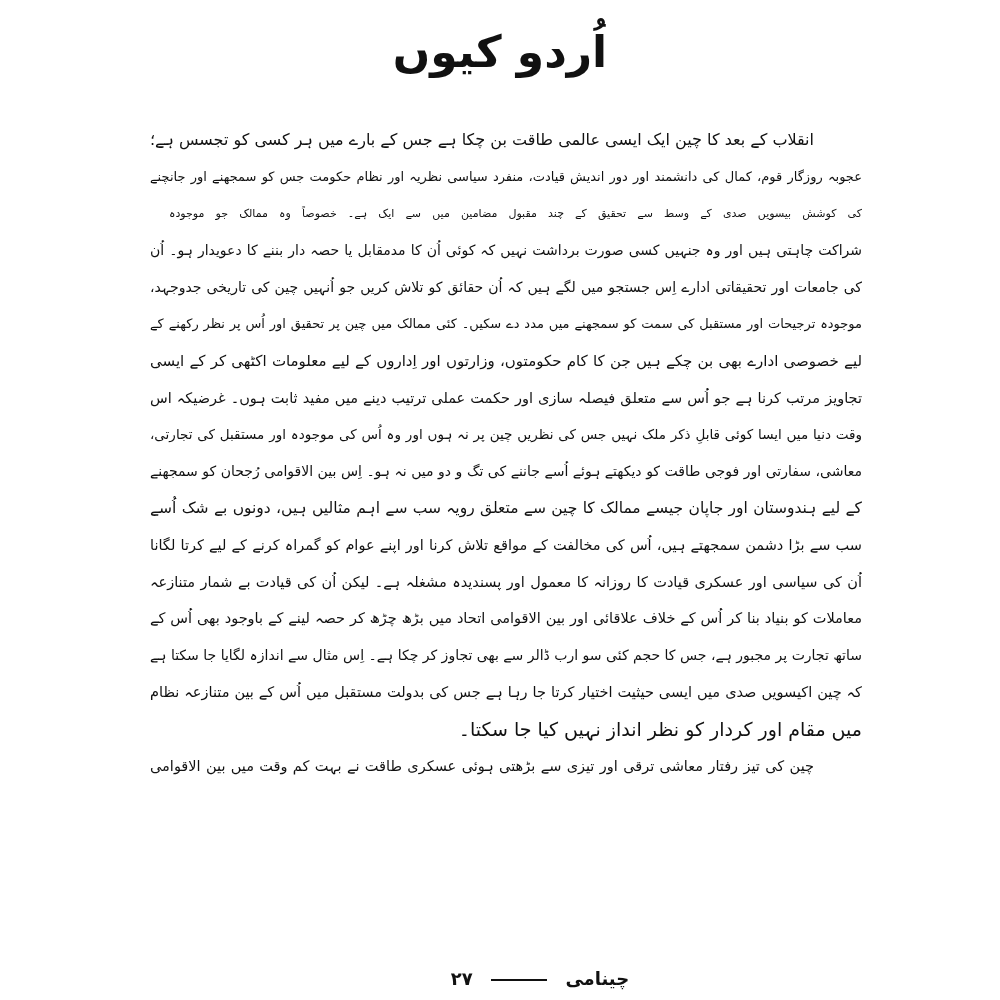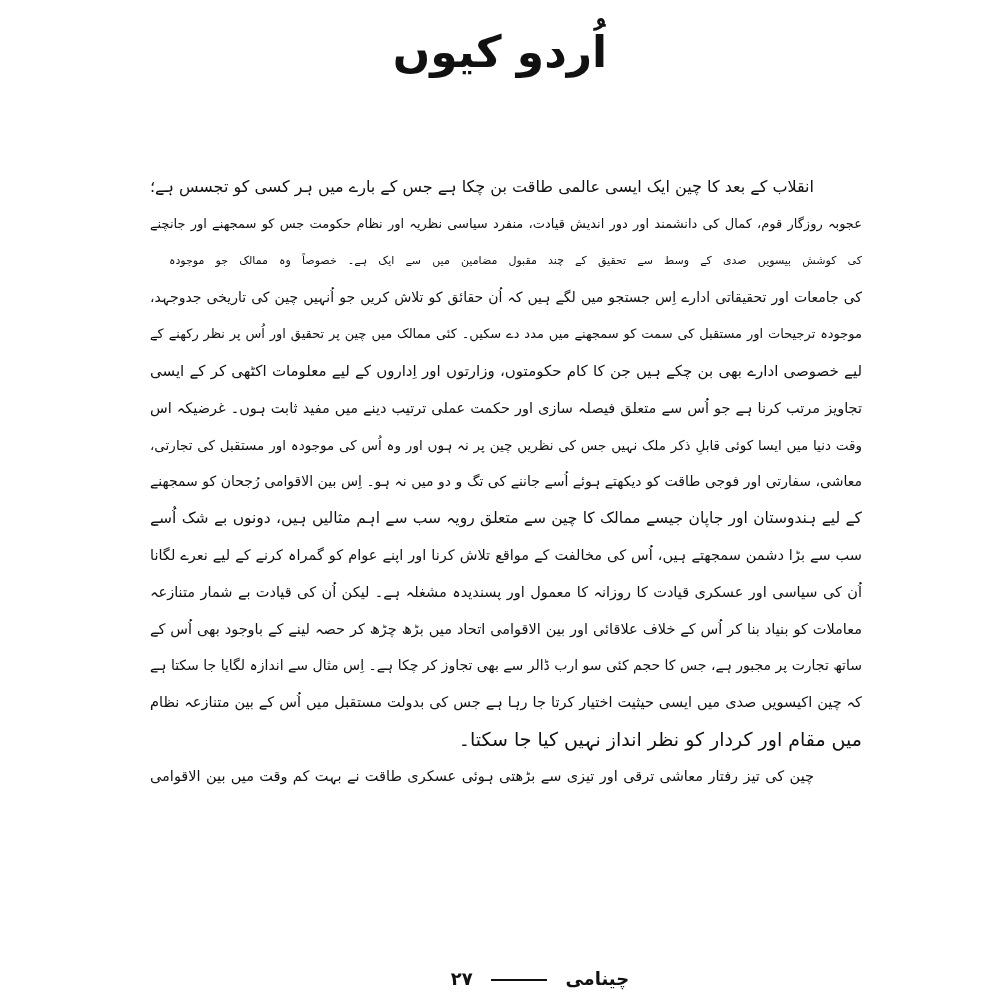--- a/index.html
+++ b/index.html
@@ -76,31 +76,32 @@
     margin: 0 12px;
   }
 </style>
 </head>
 <body>
 
 <div class="page">
   <div class="title">اُردو کیوں</div>
 
   <div class="body-text">
-    <div class="line indent" style="font-size: 16px; margin-top: 47px;">انقلاب کے بعد کا چین ایک ایسی عالمی طاقت بن چکا ہے جس کے بارے میں ہر کسی کو تجسس ہے؛</div>
+    <div class="line indent" style="font-size: 16px;">انقلاب کے بعد کا چین ایک ایسی عالمی طاقت بن چکا ہے جس کے بارے میں ہر کسی کو تجسس ہے؛</div>
     <div class="line" style="font-size: 13px;">عجوبہ روزگار قوم،  کمال کی دانشمند اور دور اندیش قیادت،  منفرد سیاسی نظریہ اور نظام حکومت جس کو سمجھنے اور جانچنے</div>
     <div class="line" style="font-size: 11px; margin-left: 19px;">کی کوشش بیسویں صدی کے وسط سے تحقیق کے چند مقبول مضامین میں سے ایک ہے۔  خصوصاً وہ ممالک جو موجودہ</div>
+    <div class="line" style="font-size: 14px;">شراکت چاہتی ہیں اور وہ جنہیں کسی صورت برداشت نہیں کہ کوئی اُن کا مدمقابل یا حصہ دار بننے کا دعویدار ہو۔  اُن</div>
     <div class="line" style="font-size: 14px;">کی جامعات اور تحقیقاتی ادارے اِس جستجو میں لگے ہیں کہ اُن حقائق کو تلاش کریں جو اُنہیں چین کی تاریخی جدوجہد،</div>
     <div class="line" style="font-size: 13px;">موجودہ ترجیحات اور مستقبل کی سمت کو سمجھنے میں مدد دے سکیں۔  کئی ممالک میں چین پر تحقیق اور اُس پر نظر رکھنے کے</div>
     <div class="line" style="font-size: 15px;">لیے خصوصی ادارے بھی بن چکے ہیں جن کا کام حکومتوں،  وزارتوں اور اِداروں کے لیے معلومات اکٹھی کر کے ایسی</div>
     <div class="line" style="font-size: 14.5px;">تجاویز مرتب کرنا ہے جو اُس سے متعلق فیصلہ سازی اور حکمت عملی ترتیب دینے میں مفید ثابت ہوں۔  غرضیکہ اس</div>
     <div class="line" style="font-size: 13.5px;">وقت دنیا میں ایسا کوئی قابلِ ذکر ملک نہیں جس کی نظریں چین پر نہ ہوں اور وہ اُس کی موجودہ اور مستقبل کی تجارتی،</div>
     <div class="line" style="font-size: 14px;">معاشی،  سفارتی اور فوجی طاقت کو دیکھتے ہوئے اُسے جاننے کی تگ و دو میں نہ ہو۔  اِس بین الاقوامی رُجحان کو سمجھنے</div>
     <div class="line" style="font-size: 15.5px;">کے لیے ہندوستان اور جاپان جیسے ممالک کا چین سے متعلق رویہ سب سے اہم مثالیں ہیں،  دونوں بے شک اُسے</div>
-    <div class="line" style="font-size: 14.5px;">سب سے بڑا دشمن سمجھتے ہیں،  اُس کی مخالفت کے مواقع تلاش کرنا اور اپنے عوام کو گمراہ کرنے کے لیے نعرے لگانا</div>
+    <div class="line" style="font-size: 14.5px;">سب سے بڑا دشمن سمجھتے ہیں،  اُس کی مخالفت کے مواقع تلاش کرنا اور اپنے عوام کو گمراہ کرنے کے لیے کرتا لگانا</div>
     <div class="line" style="font-size: 14.5px;">اُن کی سیاسی اور عسکری قیادت کا روزانہ کا معمول اور پسندیدہ مشغلہ ہے۔  لیکن اُن کی قیادت بے شمار متنازعہ</div>
     <div class="line" style="font-size: 14.5px;">معاملات کو بنیاد بنا کر اُس کے خلاف علاقائی اور بین الاقوامی اتحاد میں بڑھ چڑھ کر حصہ لینے کے باوجود بھی اُس کے</div>
     <div class="line" style="font-size: 14px;">ساتھ تجارت پر مجبور ہے،  جس کا حجم کئی سو ارب ڈالر سے بھی تجاوز کر چکا ہے۔  اِس مثال سے اندازہ لگایا جا سکتا ہے</div>
     <div class="line" style="font-size: 14.5px;">کہ چین اکیسویں صدی میں ایسی حیثیت اختیار کرتا جا رہا ہے جس کی بدولت مستقبل میں اُس کے بین متنازعہ نظام</div>
     <div class="line last">میں مقام اور کردار کو نظر انداز نہیں کیا جا سکتا۔</div>
     <div class="line indent" style="font-size: 14.5px;">چین کی تیز رفتار معاشی ترقی اور تیزی سے بڑھتی ہوئی عسکری طاقت نے بہت کم وقت میں بین الاقوامی</div>
   </div>
 
   <div class="footer">
     <span>چینامی</span>

